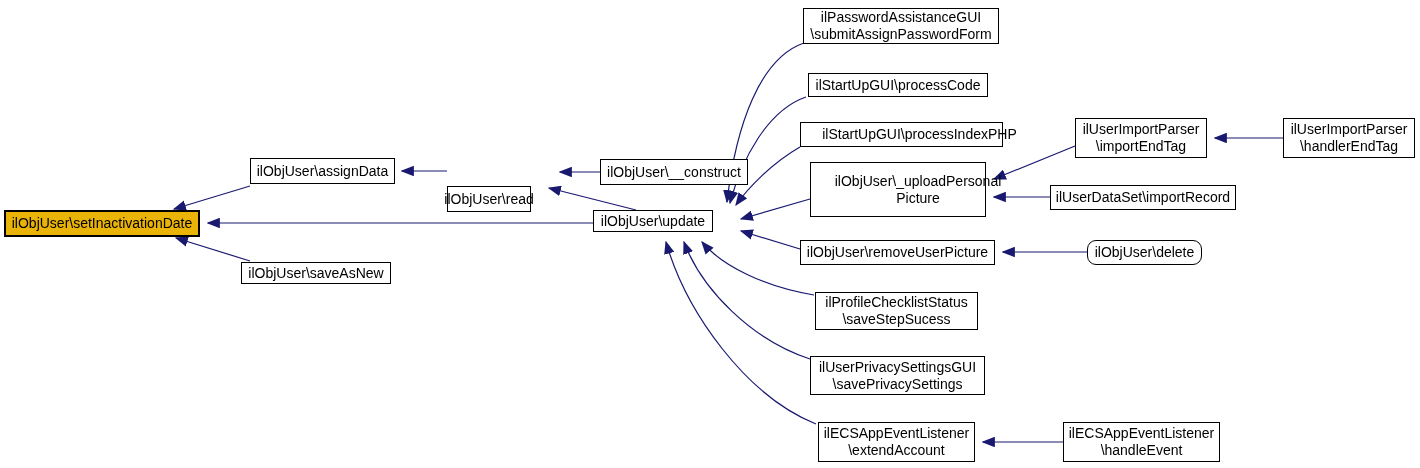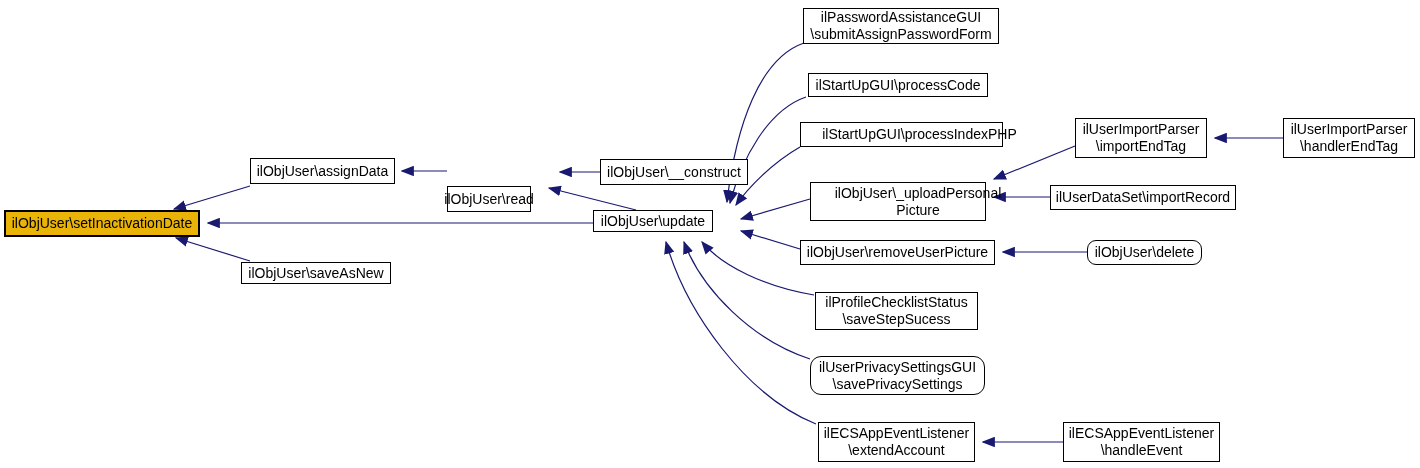--- a/index.html
+++ b/index.html
@@ -103,35 +103,35 @@
   </div>
 
   <div class="node" style="left:808px; top:73px; width:180px; height:24px;">
     <span>ilStartUpGUI\processCode</span>
   </div>
 
   <div class="node" style="left:800px; top:122px; width:203px; height:25px;padding-left:36px;">
     <span>ilStartUpGUI\processIndexPHP</span>
   </div>
 
-  <div class="node" style="left:810px; top:182px; width:176px; height:39px;padding-left:40px;">
+  <div class="node" style="left:810px; top:162px; width:176px; height:55px;padding-left:40px;">
     <span>ilObjUser\_uploadPersonal</span>
     <span>Picture</span>
   </div>
 
   <div class="node" style="left:800px; top:240px; width:195px; height:25px;">
     <span>ilObjUser\removeUserPicture</span>
   </div>
 
   <div class="node" style="left:815px; top:292px; width:163px; height:38px;">
     <span>ilProfileChecklistStatus</span>
     <span>\saveStepSucess</span>
   </div>
 
-  <div class="node" style="left:810px; top:356px; width:175px; height:39px;border-radius:11px;">
+  <div class="node" style="left:810px; top:356px; width:175px; height:39px;">
     <span>ilUserPrivacySettingsGUI</span>
     <span>\savePrivacySettings</span>
   </div>
 
   <div class="node" style="left:818px; top:422px; width:157px; height:40px;">
     <span>ilECSAppEventListener</span>
     <span>\extendAccount</span>
   </div>
 
   <div class="node" style="left:1075px; top:118px; width:132px; height:40px;">

